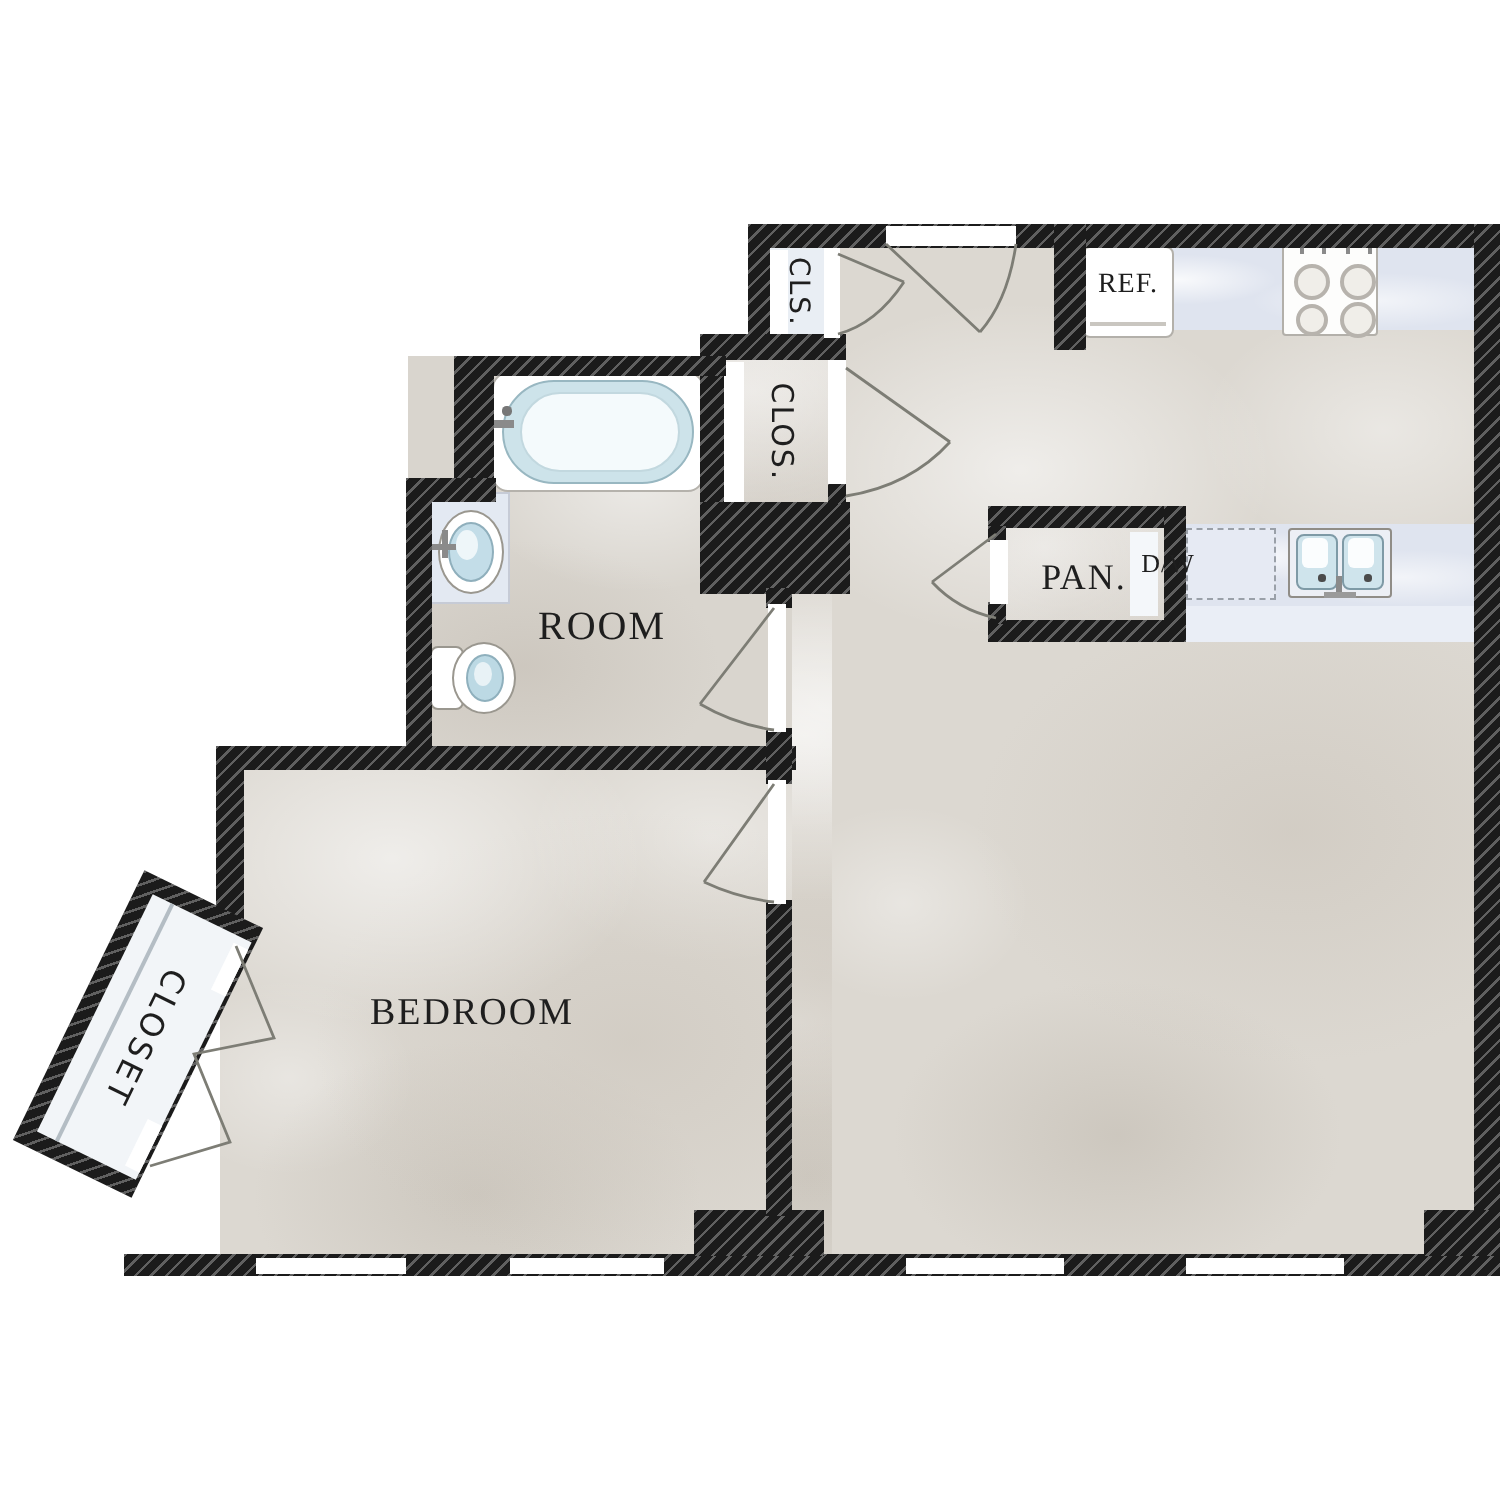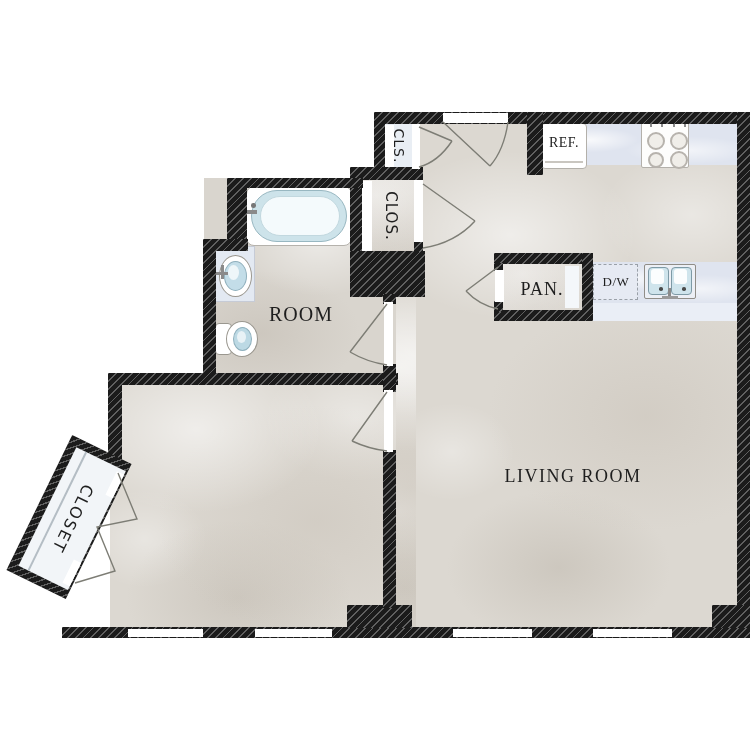--- a/index.html
+++ b/index.html
@@ -147,21 +147,21 @@
       <path d="M443,122 L490,166 M508,122 Q504,150 490,166"></path>
       <path d="M419,127 L452,141 M419,167 Q438,162 452,141"></path>
       <path d="M423,184 L475,221 M423,248 Q455,243 475,221"></path>
       <path d="M387,304 L350,352 M387,365 Q367,362 350,352"></path>
       <path d="M387,392 L352,441 M387,451 Q369,449 352,441"></path>
       <path d="M498,267 L466,291 M498,309 Q479,305 466,291"></path>
       <path d="M118,473 L137,519 L97,527 L115,571 L75,583"></path>
     </g>
   </svg>
 
-  <div class="lbl" style="left:573px;top:476px;font-size:18px;letter-spacing:1.5px;">LIVING ROOM</div>
+  <div class="lbl" style="left:236px;top:507px;font-size:19px;letter-spacing:1px;">BEDROOM</div>
   <div class="lbl" style="left:301px;top:314px;font-size:20px;letter-spacing:1px;">ROOM</div>
   <div class="lbl" style="left:542px;top:289px;font-size:18px;letter-spacing:1px;">PAN.</div>
   <div class="lbl" style="left:564px;top:143px;font-size:14px;letter-spacing:.5px;">REF.</div>
-  <div class="lbl" style="left:616px;top:282px;font-size:13px;letter-spacing:.5px;">D/W</div>
+  <div class="lbl" style="left:584px;top:282px;font-size:13px;letter-spacing:.5px;">D/W</div>
   <div class="lblv" style="left:399px;top:146px;font-size:14px;letter-spacing:1px;">CLS.</div>
   <div class="lblv" style="left:391px;top:216px;font-size:15px;letter-spacing:1px;">CLOS.</div>
 
 </div>
 
 </body></html>

